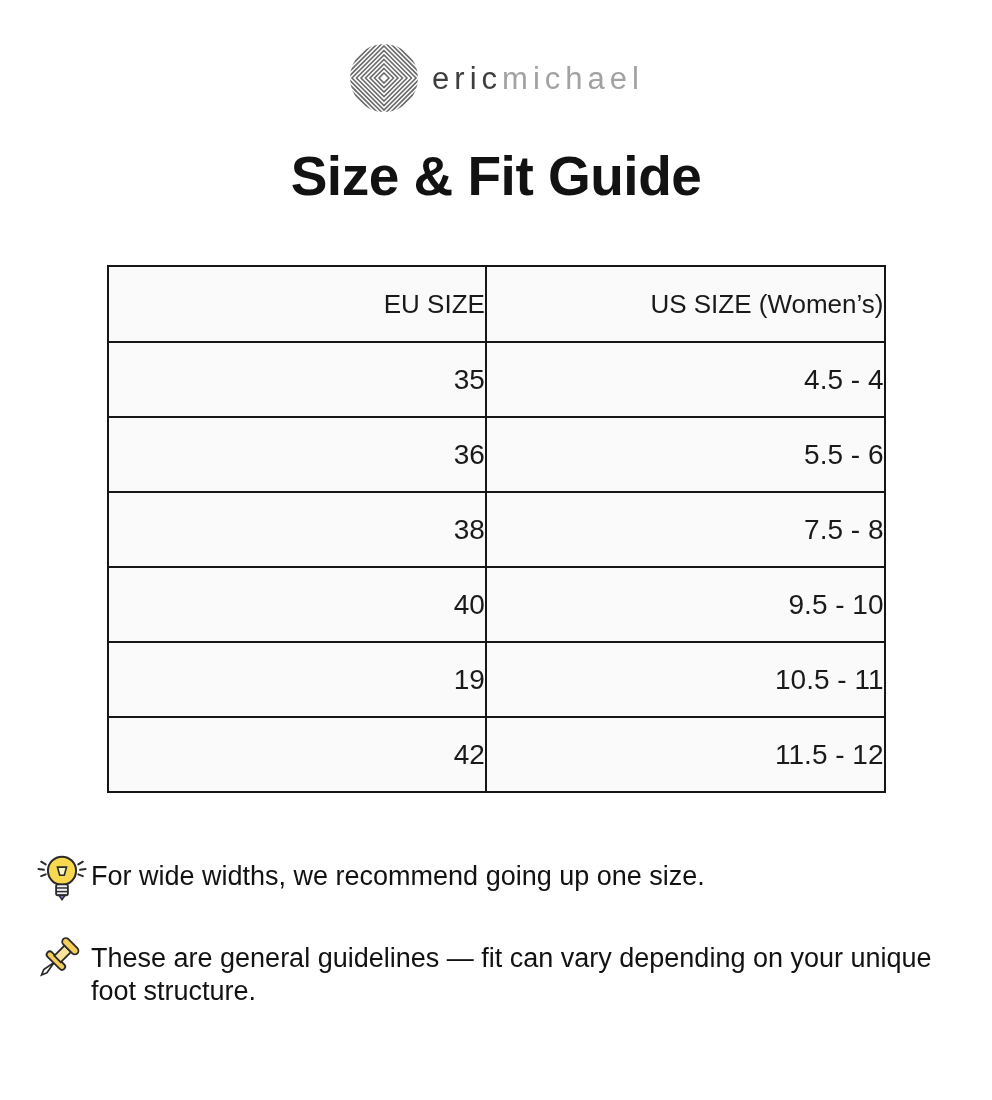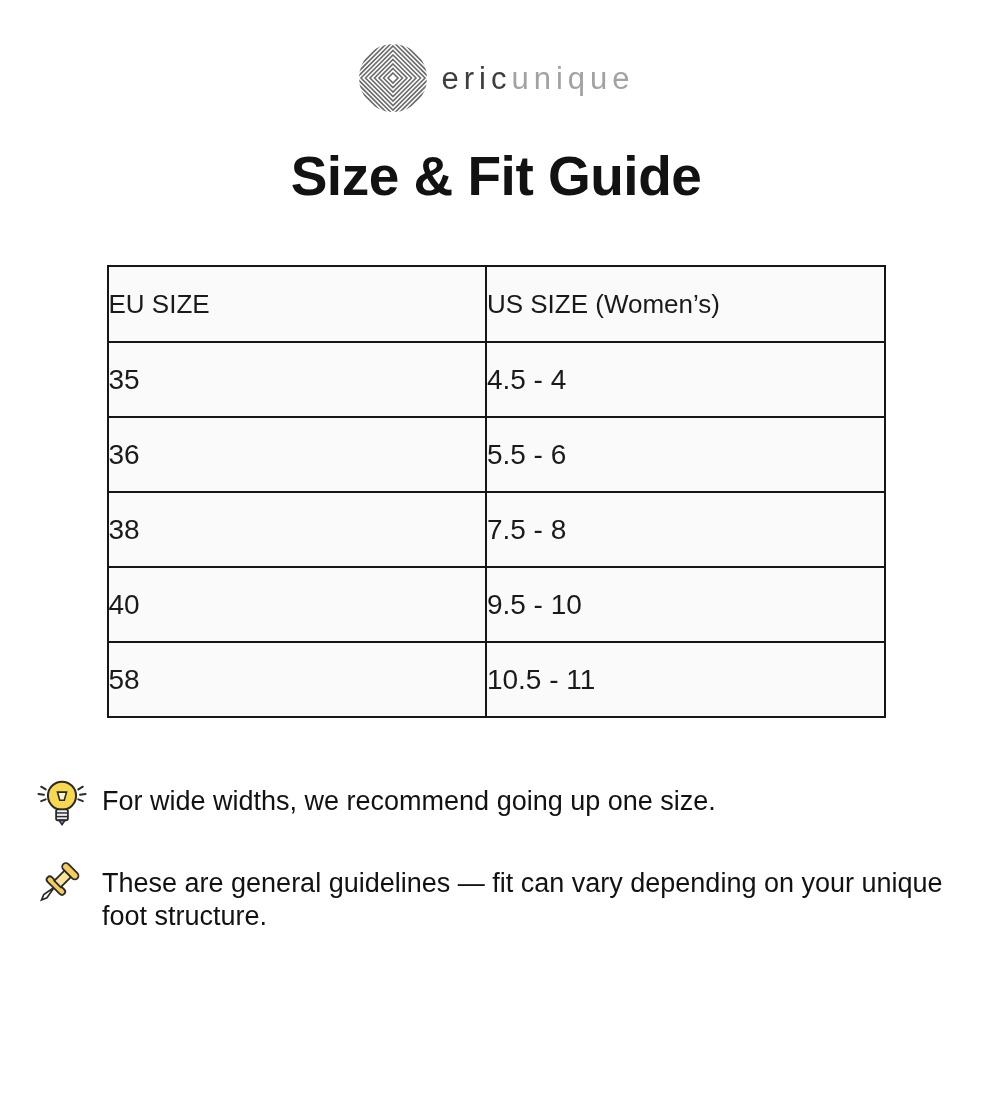--- a/index.html
+++ b/index.html
@@ -47,21 +47,21 @@
     margin: 57px auto 0 auto;
     border-collapse: collapse;
     table-layout: fixed;
     background: #fafafa;
   }
   .size-table col.col-eu { width: 48.7%; }
   .size-table col.col-us { width: 51.3%; }
   .size-table th,
   .size-table td {
     border: 2px solid #161616;
-    text-align: left;
+    text-align: right;
     vertical-align: middle;
     font-weight: 400;
     color: #1a1a1a;
   }
   .size-table th {
     height: 76px;
     font-size: 26px;
     font-weight: 500;
   }
   .size-table td {
@@ -70,21 +70,20 @@
   }
 
   
   .notes {
     margin: 56px 0 0 33px;
     width: 935px;
   }
   .note {
     display: flex;
     align-items: flex-start;
-    gap: 11px;
   }
   .note + .note { margin-top: 24px; }
   .note-icon { width: 58px; height: 58px; flex: none; }
   .note-text {
     font-size: 27px;
     line-height: 33px;
     padding-top: 11px;
     max-width: 862px;
     color: #121212;
   }
@@ -107,21 +106,21 @@
         <path d="M36 17.5 L54.5 36 L36 54.5 L17.5 36 Z"></path>
         <path d="M36 13 L59 36 L36 59 L13 36 Z"></path>
         <path d="M36 8.5 L63.5 36 L36 63.5 L8.5 36 Z"></path>
         <path d="M36 4 L68 36 L36 68 L4 36 Z"></path>
         <path d="M36 -0.5 L72.5 36 L36 72.5 L-0.5 36 Z"></path>
         <path d="M36 -5 L77 36 L36 77 L-5 36 Z"></path>
         <path d="M36 -9.5 L81.5 36 L36 81.5 L-9.5 36 Z"></path>
       </g>
     </svg>
   </div>
-  <div class="logo-text"><span class="primary">eric</span><span class="secondary">unique</span></div>
+  <div class="logo-text"><span class="primary">eric</span><span class="secondary">michael</span></div>
 </div>
 
 <h1 class="page-title">Size &amp; Fit Guide</h1>
 
 <table class="size-table">
   <colgroup>
       <col class="col-eu">
       <col class="col-us">
     </colgroup>
   <thead>
@@ -141,22 +140,26 @@
       </tr>
       <tr>
         <td>38</td>
         <td>7.5 - 8</td>
       </tr>
       <tr>
         <td>40</td>
         <td>9.5 - 10</td>
       </tr>
       <tr>
-        <td>58</td>
+        <td>19</td>
         <td>10.5 - 11</td>
+      </tr>
+      <tr>
+        <td>42</td>
+        <td>11.5 - 12</td>
       </tr>
     </tbody>
 </table>
 
 <div class="notes">
 
   <div class="note">
     <div class="note-icon">
       <svg viewBox="0 0 64 64" width="58" height="58">
 

